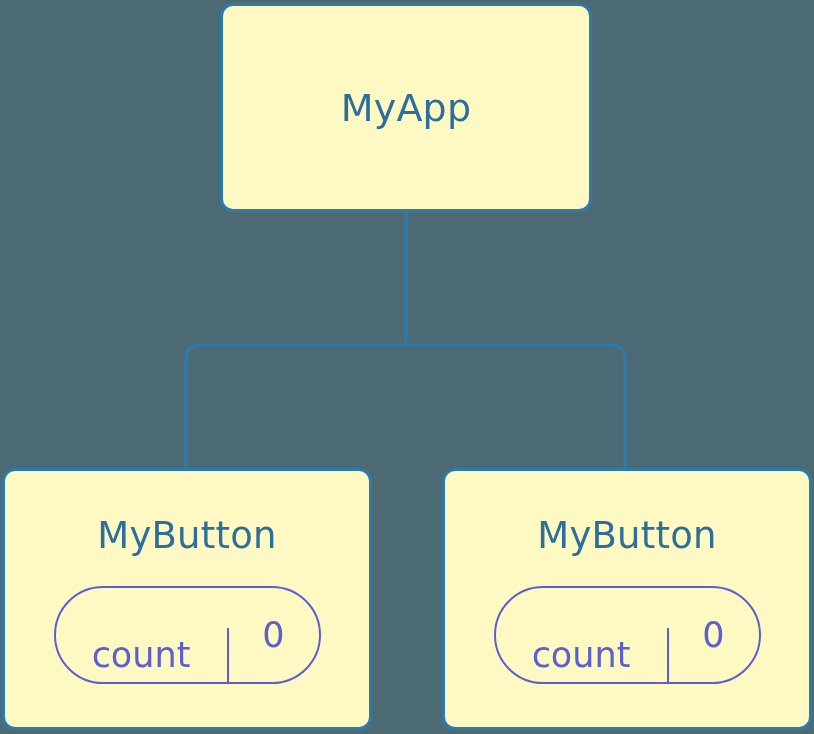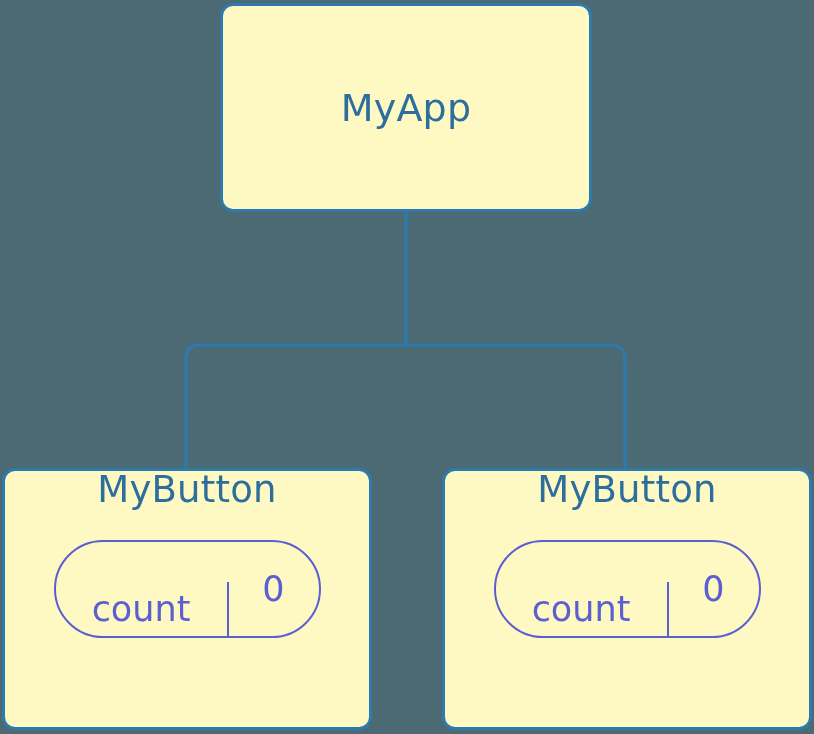--- a/index.html
+++ b/index.html
@@ -78,20 +78,21 @@
   }
 
   .child-body {
     width: 100%;
     display: flex;
     flex-direction: column;
     align-items: center;
   }
 
   .child-body .node-title {
+    margin-top: 46px;
   }
 
   
   .state-pill {
     box-sizing: border-box;
     margin-top: 32px;
     width: 267px;
     height: 98px;
     border: 2.5px solid #5b5fd0;
     border-radius: 49px;

